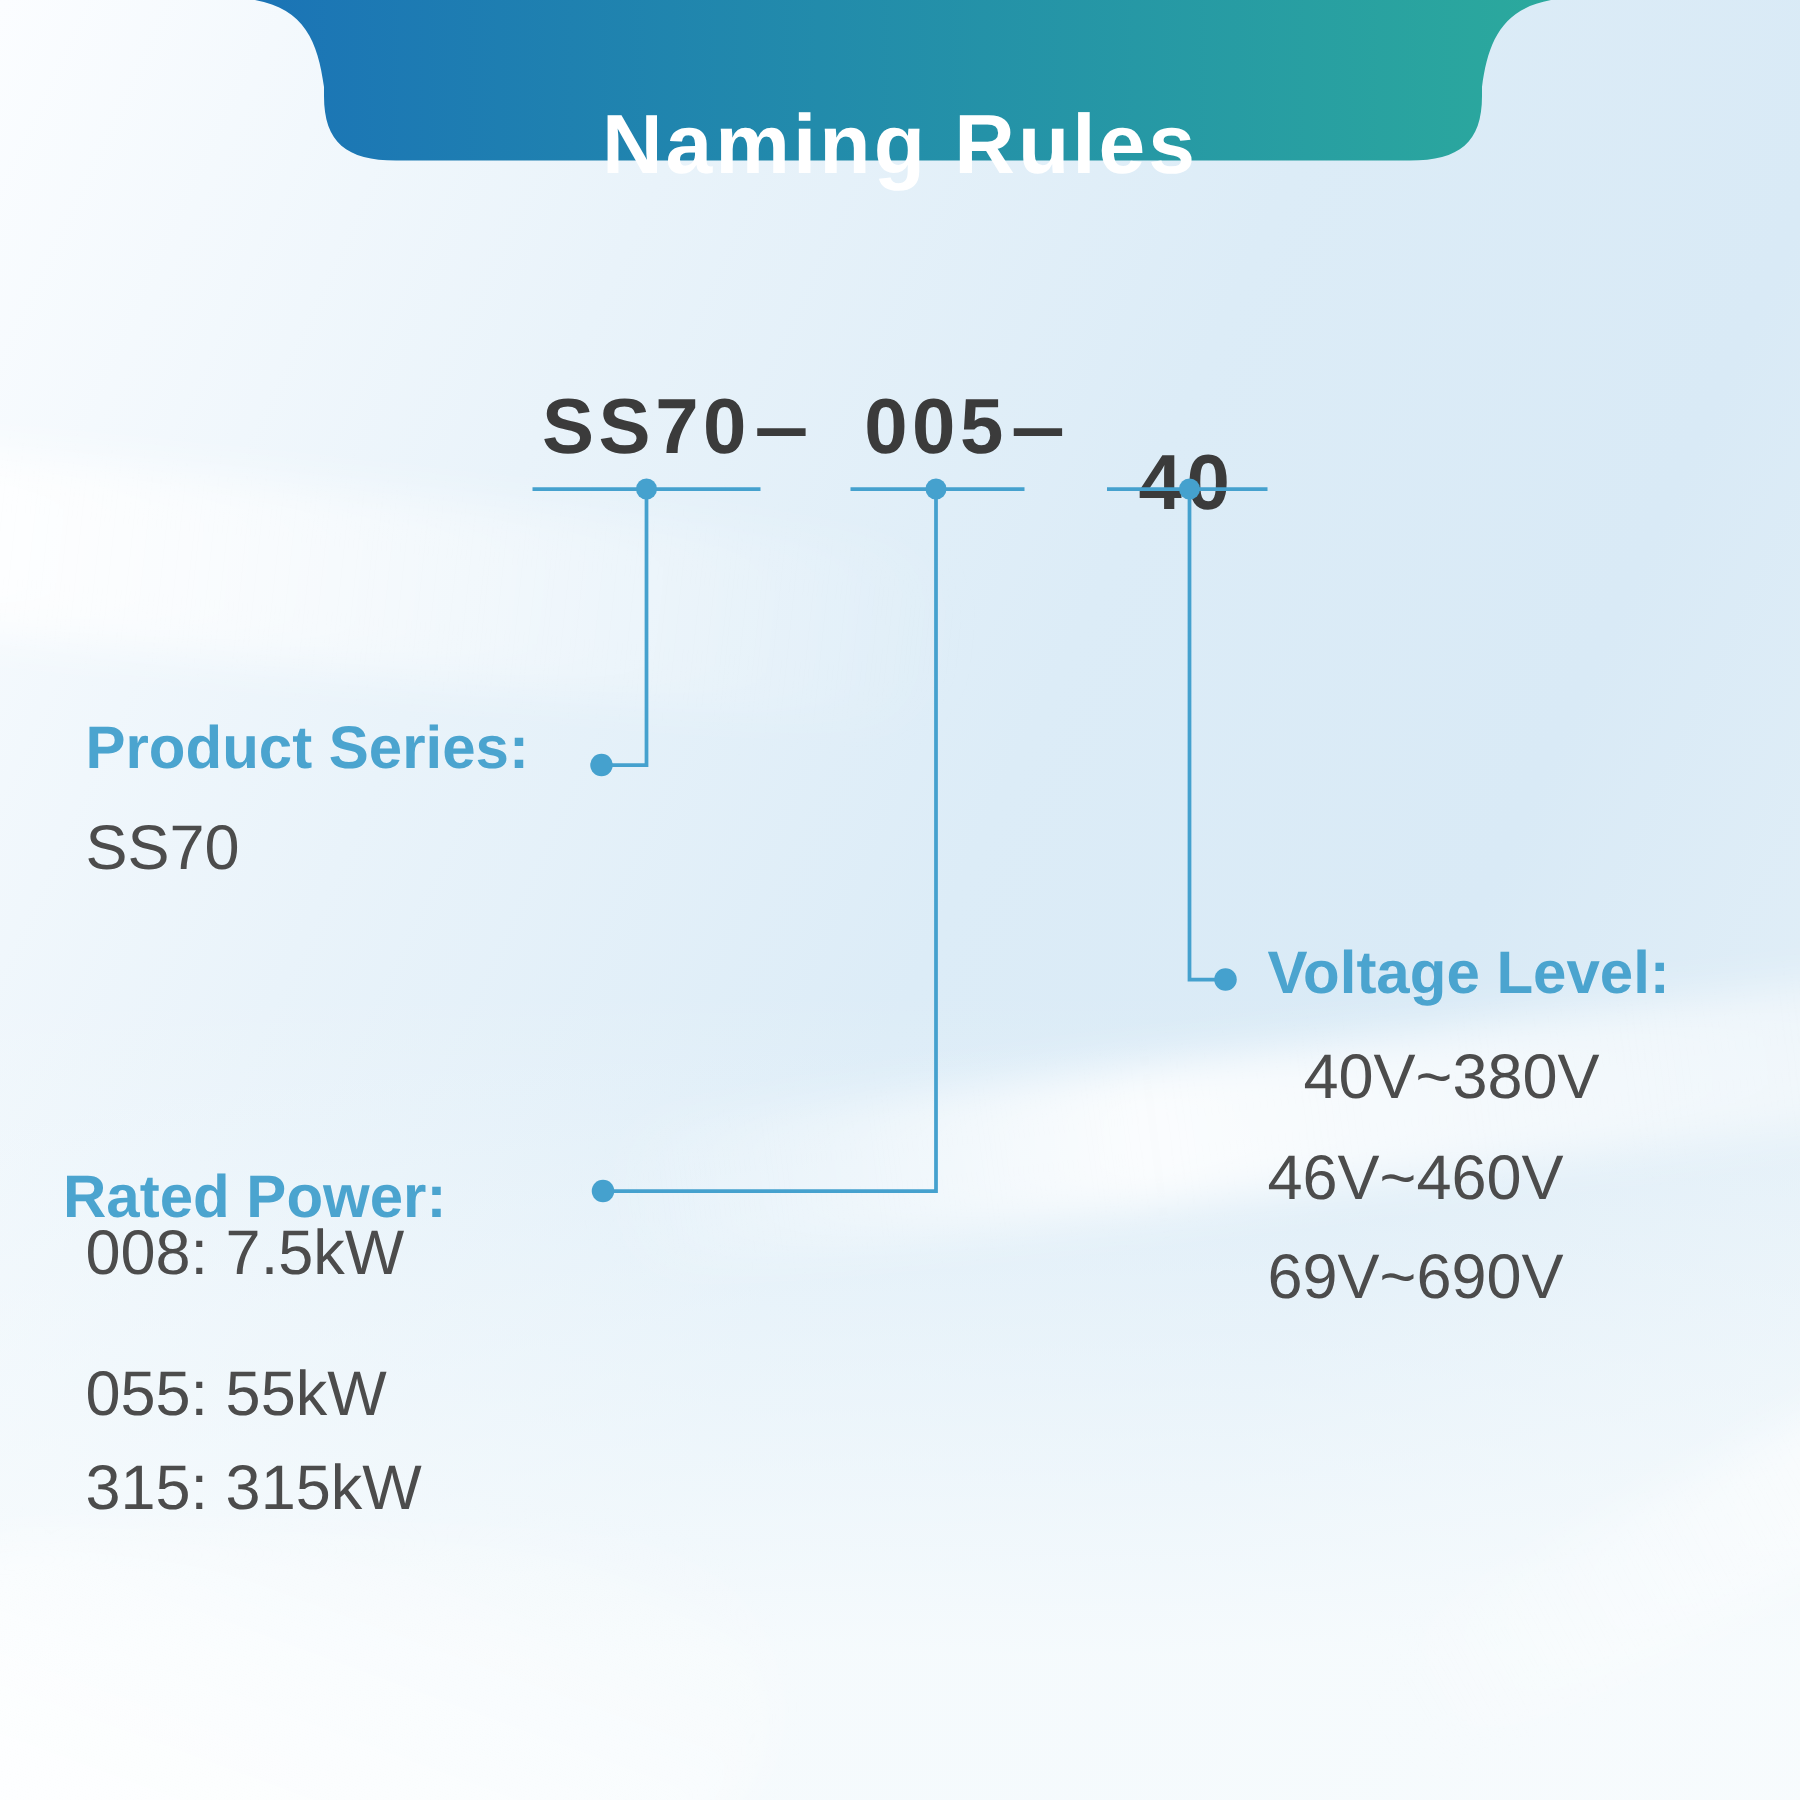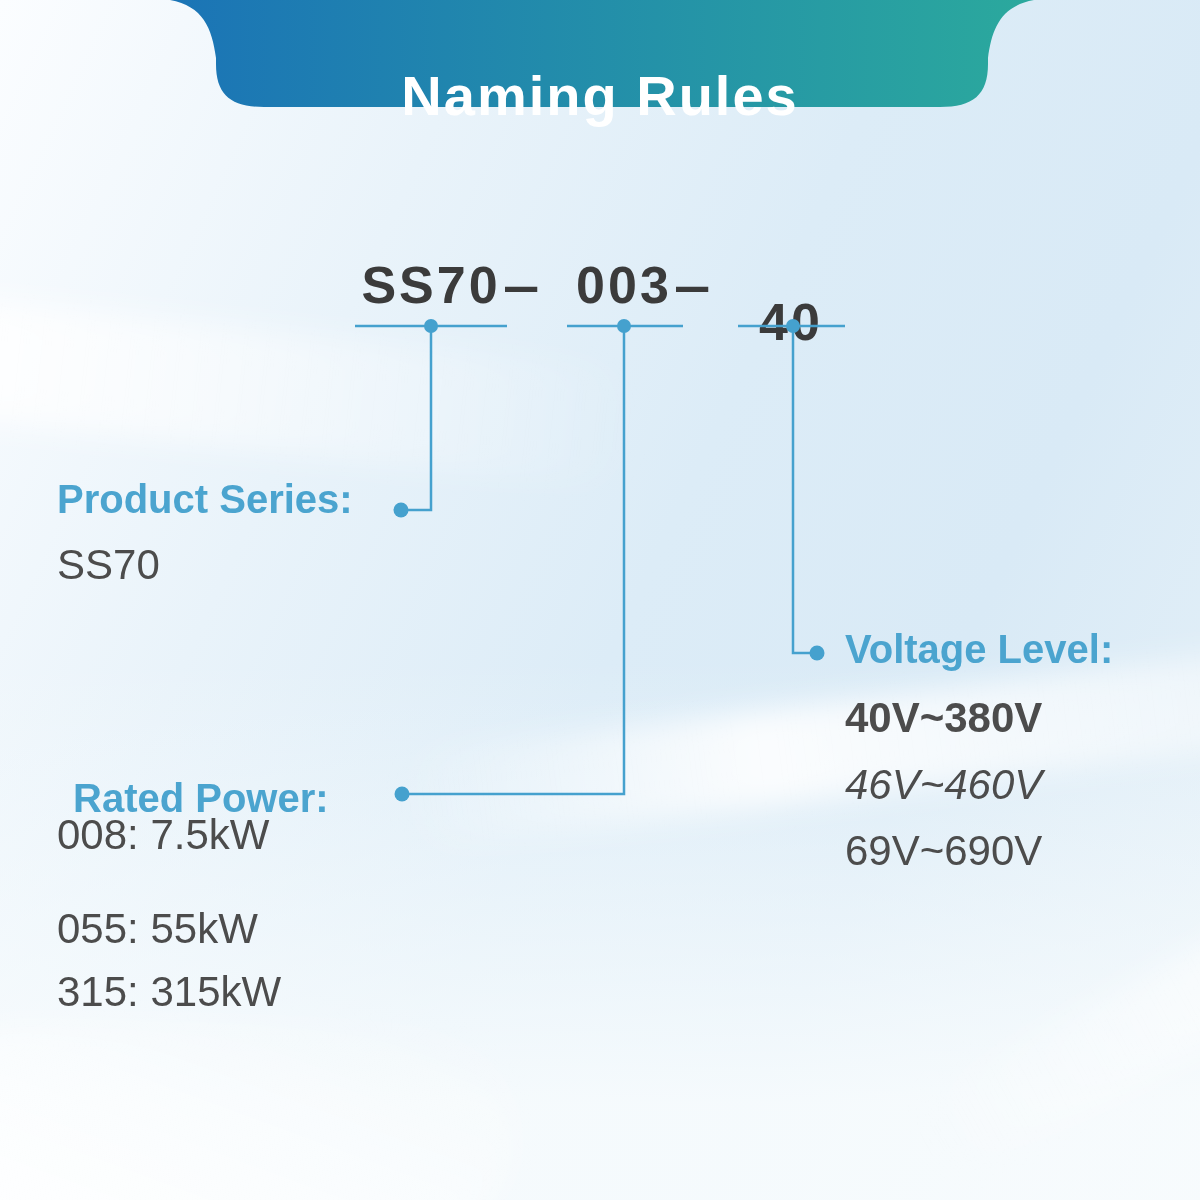--- a/index.html
+++ b/index.html
@@ -63,21 +63,21 @@
         </linearGradient>
       </defs>
       <path d="M170,0 C203,6 212,28 216,58 L216,64 C216,95 231,107 264,107 L940,107 C973,107 988,95 988,64 L988,58 C992,28 1001,6 1034,0 Z" fill="url(#bannerGrad)"></path>
     </svg>
     <div class="banner-title">Naming Rules</div>
   </div>
 
   <div>
     <span class="code-seg" style="left:431px;">SS70</span>
     <span class="code-dash" style="left:521px;">—</span>
-    <span class="code-seg" style="left:624px;">003</span>
+    <span class="code-seg" style="left:624px;">005</span>
     <span class="code-dash" style="left:692px;">—</span>
     <span class="code-seg" style="left:791px;margin-top:37px;">40</span>
   </div>
 
   <svg class="connector-svg" viewBox="0 0 1200 1200">
     <g stroke="#45a1ce" stroke-width="2.5" fill="none">
 
       <path d="M355,326 H507"></path>
       <path d="M567,326 H683"></path>
       <path d="M738,326 H845"></path>
@@ -95,26 +95,26 @@
       <circle cx="817" cy="653" r="7.5"></circle>
     </g>
   </svg>
 
   <div>
     <div class="callout-label" style="left:57px;top:476px;">Product Series:</div>
     <div class="callout-value" style="left:57px;top:542px;">SS70</div>
   </div>
 
   <div>
-    <div class="callout-label" style="left:73px;top:775px;">Rated Power:</div>
+    <div class="callout-label" style="left:42px;top:775px;">Rated Power:</div>
     <div class="callout-value" style="left:57px;top:812px;">008: 7.5kW</div>
     <div class="callout-value" style="left:57px;top:906px;text-align:center;">055: 55kW</div>
     <div class="callout-value" style="left:57px;top:969px;">315: 315kW</div>
   </div>
 
   <div>
     <div class="callout-label" style="left:845px;top:626px;">Voltage Level:</div>
-    <div class="callout-value" style="left:845px;top:695px;font-weight:bold;">40V~380V</div>
-    <div class="callout-value" style="left:845px;top:762px;font-style:italic;">46V~460V</div>
+    <div class="callout-value" style="left:869px;top:695px;">40V~380V</div>
+    <div class="callout-value" style="left:845px;top:762px;">46V~460V</div>
     <div class="callout-value" style="left:845px;top:828px;">69V~690V</div>
   </div>
 
 </div>
 
 </body></html>

